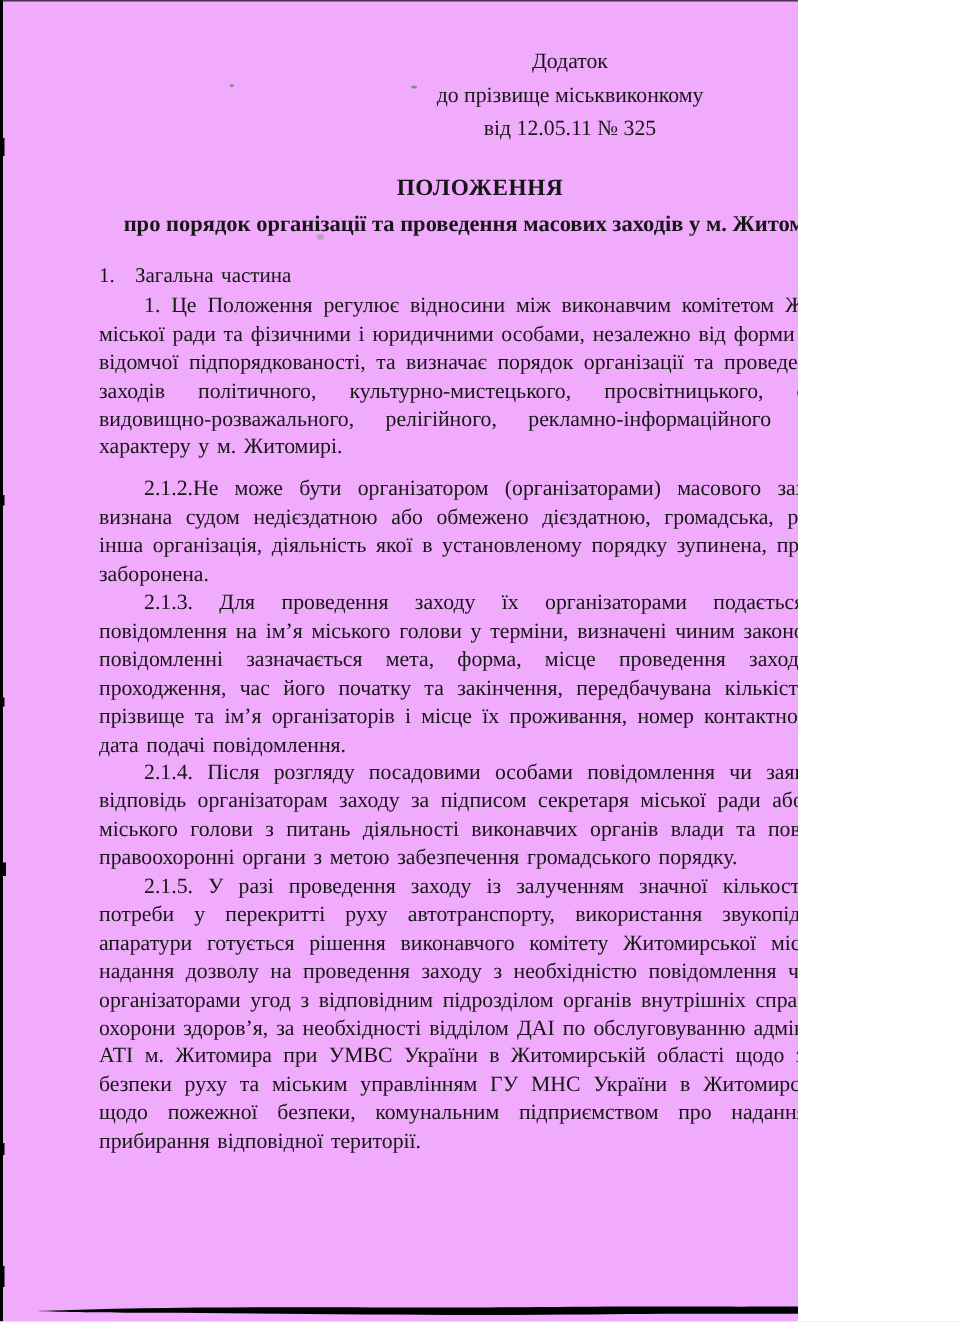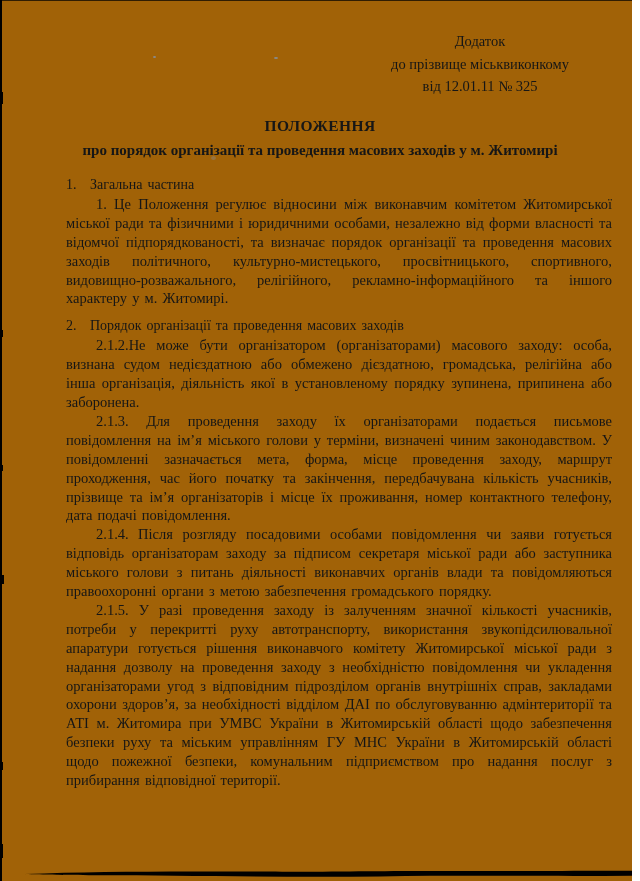--- a/index.html
+++ b/index.html
@@ -1,20 +1,20 @@
 <!DOCTYPE html>
 <html lang="uk"><head>
 <meta charset="utf-8">
 <style>
   html, body { margin: 0; padding: 0; background: #ffffff; }
   .page {
     position: relative;
-    width: 632px;
+    width: 532px;
     height: 881px;
-    background: #a16207;
+    background: #f0abfc;
     overflow: hidden;
     font-family: "Liberation Serif", serif;
     color: #161616;
   }
   
   .edge-left   { position: absolute; left: 0; top: 0; width: 2px; height: 881px; background: #000; }
   .edge-top    { position: absolute; left: 0; top: 0; width: 640px; height: 1px; background: rgba(0,0,0,.7); }
   .edge-blob   { position: absolute; left: 0; background: #000; }
   .blob-1 { top: 92px;  width: 3px; height: 12px; }
   .blob-2 { top: 330px; width: 3px; height: 7px; }
@@ -75,37 +75,36 @@
   <div class="speck speck-2"></div>
   <div class="speck speck-3"></div>
   <svg class="edge-bottom" viewBox="0 0 640 14" preserveAspectRatio="none">
     <path d="M25,8 C90,5.6 160,5.2 250,5.6 C340,6 380,4.6 460,5 C540,5.4 590,4.2 640,4.8
              L640,9.6 C560,10.6 480,9 380,10.4 C280,11.4 180,9.4 100,9.2 C70,9.1 40,8.8 25,8 Z" fill="#000"></path>
   </svg>
 
   <div class="ref-block">
     <div>Додаток</div>
     <div>до прізвище міськвиконкому</div>
-    <div>від 12.01.11 № 325</div>
+    <div>від 12.05.11 № 325</div>
   </div>
 
   <div class="title-wrap">
     <h1 class="doc-title">ПОЛОЖЕННЯ</h1>
     <h2 class="doc-subtitle">про порядок організації та проведення масових заходів у м. Житомирі</h2>
   </div>
 
   <div class="content">
 
     <section>
       <p class="sec-heading"><span class="num">1.</span><span>Загальна частина</span></p>
       <p class="body-para">1. Це Положення регулює відносини між виконавчим комітетом Житомирської міської ради та фізичними і юридичними особами, незалежно від форми власності та відомчої підпорядкованості, та визначає порядок організації та проведення масових заходів політичного, культурно-мистецького, просвітницького, спортивного, видовищно-розважального, релігійного, рекламно-інформаційного та іншого характеру у м. Житомирі.</p>
     </section>
 
     <section class="sec-2">
-      <p class="sec-heading"><span class="num">2.</span><span>Порядок організації та проведення масових заходів</span></p>
       <p class="body-para">2.1.2.Не може бути організатором (організаторами) масового заходу: особа, визнана судом недієздатною або обмежено дієздатною, громадська, релігійна або інша організація, діяльність якої в установленому порядку зупинена, припинена або заборонена.</p>
       <p class="body-para">2.1.3. Для проведення заходу їх організаторами подається письмове повідомлення на ім’я міського голови у терміни, визначені чиним законодавством. У повідомленні зазначається мета, форма, місце проведення заходу, маршрут проходження, час його початку та закінчення, передбачувана кількість учасників, прізвище та ім’я організаторів і місце їх проживання, номер контактного телефону, дата подачі повідомлення.</p>
       <p class="body-para">2.1.4. Після розгляду посадовими особами повідомлення чи заяви готується відповідь організаторам заходу за підписом секретаря міської ради або заступника міського голови з питань діяльності виконавчих органів влади та повідомляються правоохоронні органи з метою забезпечення громадського порядку.</p>
       <p class="body-para">2.1.5. У разі проведення заходу із залученням значної кількості учасників, потреби у перекритті руху автотранспорту, використання звукопідсилювальної апаратури готується рішення виконавчого комітету Житомирської міської ради з надання дозволу на проведення заходу з необхідністю повідомлення чи укладення організаторами угод з відповідним підрозділом органів внутрішніх справ, закладами охорони здоров’я, за необхідності відділом ДАІ по обслуговуванню адмінтериторії та АТІ м. Житомира при УМВС України в Житомирській області щодо забезпечення безпеки руху та міським управлінням ГУ МНС України в Житомирській області щодо пожежної безпеки, комунальним підприємством про надання послуг з прибирання відповідної території.</p>
     </section>
 
   </div>
 </div>
 
 </body></html>

